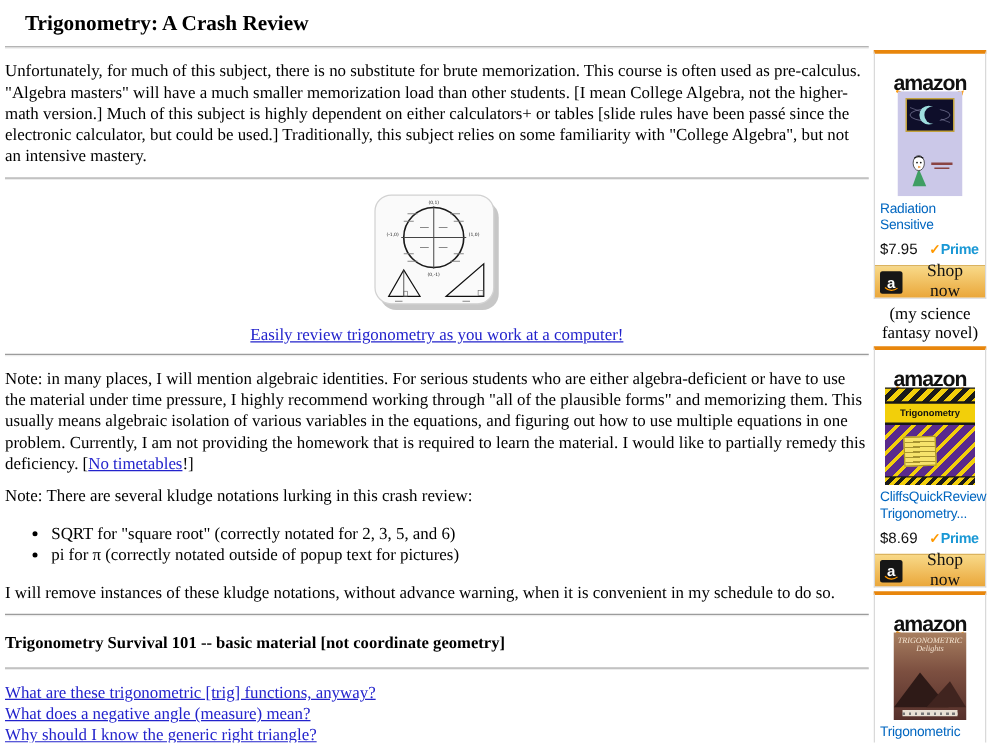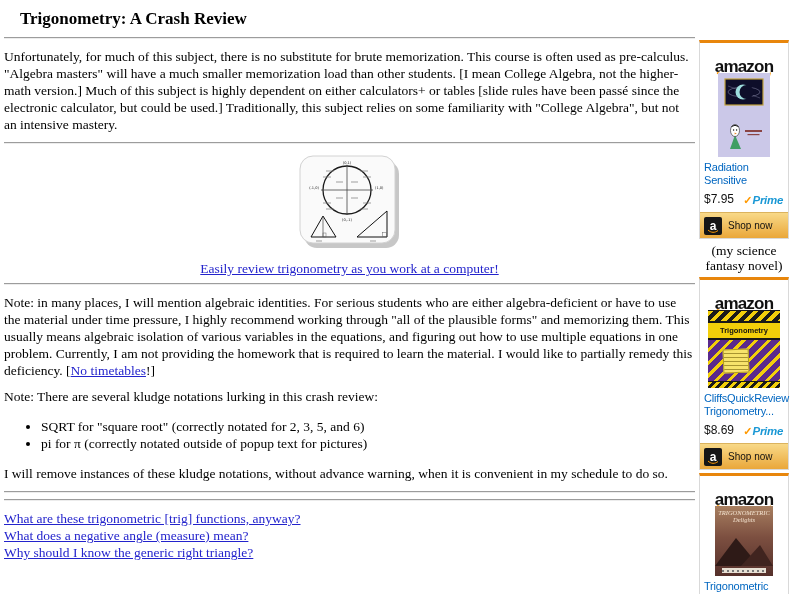--- a/index.html
+++ b/index.html
@@ -27,27 +27,27 @@
   .ad { border:1px solid #d9d9d9; border-top:3px solid #e8860c; background:#fff; text-align:center; }
   .az-logo { padding-top:16px; height:26px; cursor:pointer; }
   .az-word { display:block; font-weight:bold; font-size:17px; letter-spacing:-0.8px; color:#111; line-height:15px; }
   .az-smile { display:block; margin:-3px auto 0 auto; }
   .cover-wrap { display:block; margin:4px auto 2px auto; cursor:pointer; }
   .ad-title { font-size:11px; letter-spacing:-0.2px; color:#0066c0; text-align:left; padding:2px 4px 0 4px; line-height:13px; cursor:pointer; }
   .price-row { display:flex; justify-content:space-between; align-items:center; padding:3px 5px 4px 4px; }
   .price { font-size:12px; color:#111; }
   .prime { white-space:nowrap; }
   .prime-check { color:#f90; font-weight:bold; font-size:11px; }
-  .prime-word { color:#1a98d5; font-weight:bold; font-style:italic; font-size:11.5px; letter-spacing:-0.3px; }
+  .prime-word { color:#1a98d5; font-weight:bold; font-size:11.5px; letter-spacing:-0.3px; }
   .shopnow { display:flex; align-items:center; gap:6px; height:26px; padding:3px 4px;
     background:linear-gradient(#f8d988,#eaa73a); border-top:1px solid #dbb35e; cursor:pointer; }
   .shopnow-a { width:18px; height:18px; background:#161616; border-radius:2px; color:#fff; font-weight:bold;
     font-size:12px; display:flex; align-items:center; justify-content:center; position:relative; flex:none; }
   .shopnow-a svg { position:absolute; bottom:2px; left:3px; }
-  .shopnow-label { font-size:10px; color:#111; }
+  .shopnow-label { font-size:14px; color:#111;font-family:Liberation Serif, serif; }
   .caption { font-family:"Liberation Serif", serif; font-size:13.5px; line-height:15px; text-align:center; margin:4px 0 4px 0; }
 
   
   .cover2 { width:72px; height:78px; margin:4px auto 2px auto; position:relative; background:#171717; cursor:pointer; }
   .c2-stripes-top { position:absolute; top:1px; left:0; right:0; height:10px;
     background:repeating-linear-gradient(135deg,#f2cf0a 0 4px,#1a1a1a 4px 8px); }
   .c2-band { position:absolute; top:13px; left:0; right:0; height:15px; background:#f2cf0a;
     display:flex; align-items:center; justify-content:center; }
   .c2-band span { font-size:7.5px; font-weight:bold; color:#111; font-family:"Liberation Sans",sans-serif; }
   .c2-mid { position:absolute; top:30px; bottom:7px; left:0; right:0;
@@ -120,20 +120,21 @@
   <p class="body-text">Note: There are several kludge notations lurking in this crash review:</p>
 
   <ul class="klist">
     <li>SQRT for "square root" (correctly notated for 2, 3, 5, and 6)</li>
     <li>pi for π (correctly notated outside of popup text for pictures)</li>
   </ul>
 
   <p class="body-text">I will remove instances of these kludge notations, without advance warning, when it is convenient in my schedule to do so.</p>
   <hr class="rule">
 
+  <h4 class="section-heading">Trigonometry Survival 101 -- basic material [not coordinate geometry]</h4>
   <hr class="rule">
 
   <div class="link-list">
     <a>What are these trigonometric [trig] functions, anyway?</a>
     <a>What does a negative angle (measure) mean?</a>
     <a>Why should I know the generic right triangle?</a>
 
   </div>
 </div>
 

